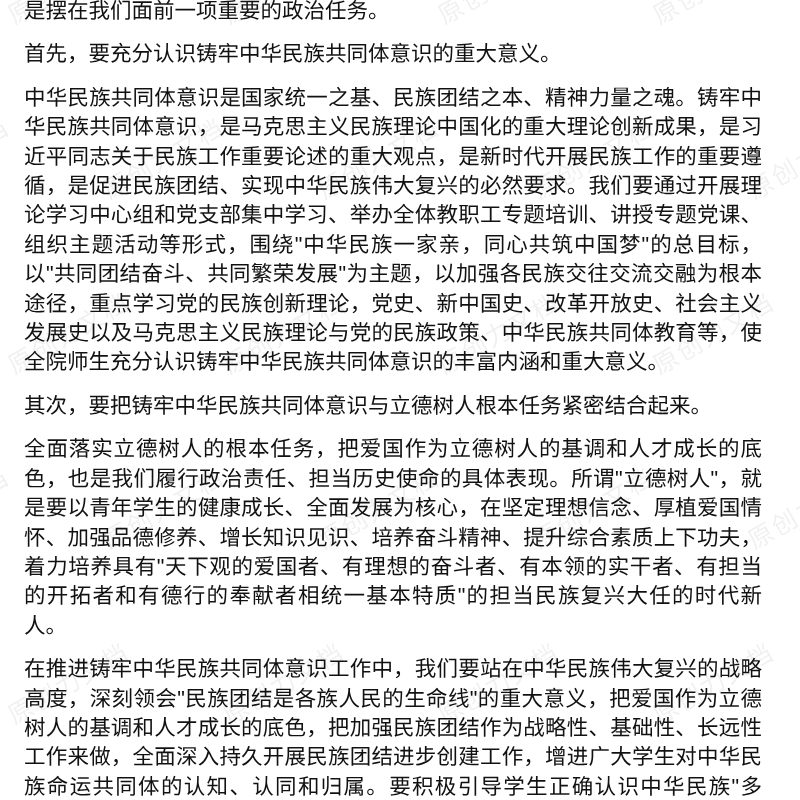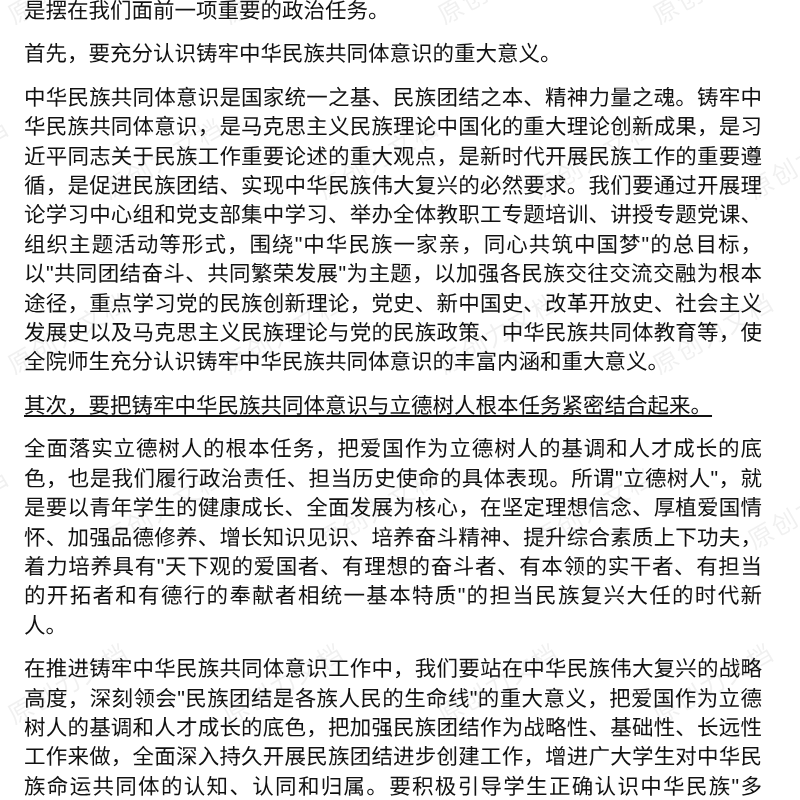--- a/index.html
+++ b/index.html
@@ -97,18 +97,18 @@
       <span class="watermark-mark" style="left: 0px; top: 700px; color: rgb(0, 0, 0);">原创力文档</span>
       <span class="watermark-mark" style="left: 215px; top: 700px; color: rgb(0, 0, 0);">原创力文档</span>
       <span class="watermark-mark" style="left: 430px; top: 700px; color: rgb(0, 0, 0);">原创力文档</span>
       <span class="watermark-mark" style="left: 645px; top: 700px; color: rgb(0, 0, 0);">原创力文档</span>
     </div>
 
   <div id="text-layer">
       <p class="doc-paragraph" style="color: rgb(17, 17, 17);">是摆在我们面前一项重要的政治任务。</p>
       <p class="doc-paragraph" style="color: rgb(17, 17, 17);">首先，要充分认识铸牢中华民族共同体意识的重大意义。</p>
       <p class="doc-paragraph" style="color: rgb(17, 17, 17);">中华民族共同体意识是国家统一之基、民族团结之本、精神力量之魂。铸牢中华民族共同体意识，是马克思主义民族理论中国化的重大理论创新成果，是习近平同志关于民族工作重要论述的重大观点，是新时代开展民族工作的重要遵循，是促进民族团结、实现中华民族伟大复兴的必然要求。我们要通过开展理论学习中心组和党支部集中学习、举办全体教职工专题培训、讲授专题党课、组织主题活动等形式，围绕"中华民族一家亲，同心共筑中国梦"的总目标，以"共同团结奋斗、共同繁荣发展"为主题，以加强各民族交往交流交融为根本途径，重点学习党的民族创新理论，党史、新中国史、改革开放史、社会主义发展史以及马克思主义民族理论与党的民族政策、中华民族共同体教育等，使全院师生充分认识铸牢中华民族共同体意识的丰富内涵和重大意义。</p>
-      <p class="doc-paragraph" style="color: rgb(17, 17, 17); text-decoration: underline;">其次，要把铸牢中华民族共同体意识与立德树人根本任务紧密结合起来。</p>
+      <p class="doc-paragraph" style="color: rgb(17, 17, 17);">其次，要把铸牢中华民族共同体意识与立德树人根本任务紧密结合起来。</p>
       <p class="doc-paragraph" style="color: rgb(17, 17, 17);">全面落实立德树人的根本任务，把爱国作为立德树人的基调和人才成长的底色，也是我们履行政治责任、担当历史使命的具体表现。所谓"立德树人"，就是要以青年学生的健康成长、全面发展为核心，在坚定理想信念、厚植爱国情怀、加强品德修养、增长知识见识、培养奋斗精神、提升综合素质上下功夫，着力培养具有"天下观的爱国者、有理想的奋斗者、有本领的实干者、有担当的开拓者和有德行的奉献者相统一基本特质"的担当民族复兴大任的时代新人。</p>
       <p class="doc-paragraph" style="color: rgb(17, 17, 17);">在推进铸牢中华民族共同体意识工作中，我们要站在中华民族伟大复兴的战略高度，深刻领会"民族团结是各族人民的生命线"的重大意义，把爱国作为立德树人的基调和人才成长的底色，把加强民族团结作为战略性、基础性、长远性工作来做，全面深入持久开展民族团结进步创建工作，增进广大学生对中华民族命运共同体的认知、认同和归属。要积极引导学生正确认识中华民族"多元"与"一体"的辩证关系，强化国家认同，促进各民族优秀传统文化创造性转化、创新性发展。要推动中华民族共同体教育进教材、进课堂、进头脑，引导学生牢固树立自己是中华民族一员的意识，树立正确的祖国观、民族观、文化观、历史观，进一步增强政治认同、思想认同、情感认同、价值认同，从而推动中华民族在更高层次上实现大团结大进步。</p>
     </div>
 
 </div>
 
 </body></html>

